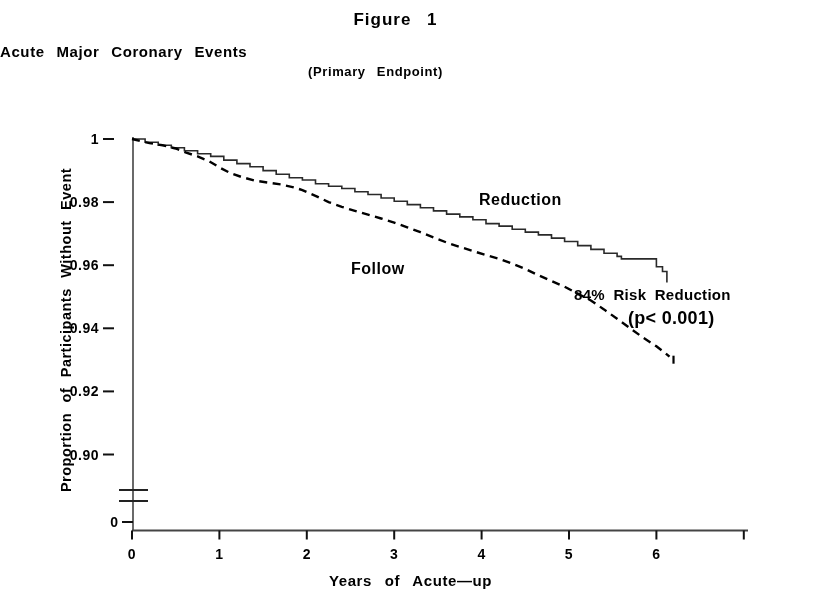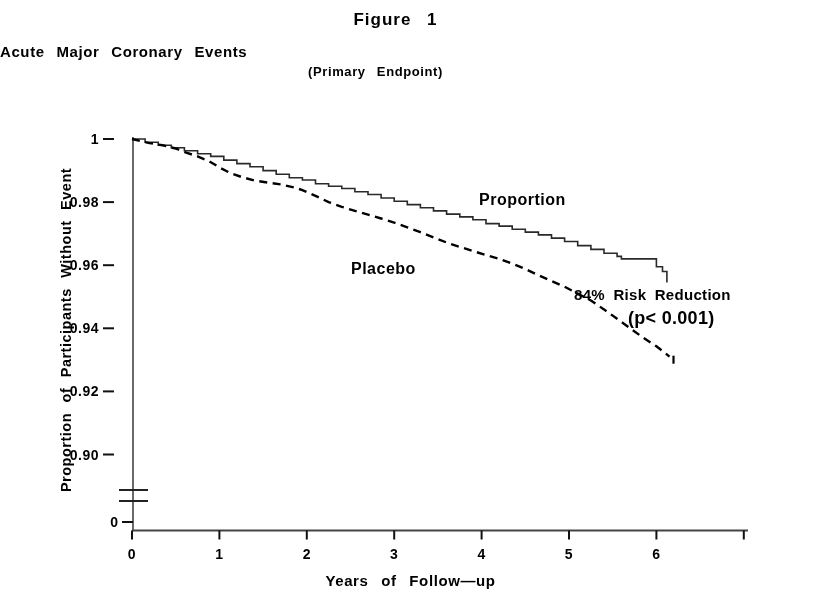--- a/index.html
+++ b/index.html
@@ -68,19 +68,19 @@
       <text x="99" y="396.39999999999986" text-anchor="end" font-size="14" letter-spacing=".5">0.92</text>
       <line x1="103" y1="454.49999999999994" x2="114" y2="454.49999999999994" stroke="#111" stroke-width="2"></line>
       <text x="99" y="459.49999999999994" text-anchor="end" font-size="14" letter-spacing=".5">0.90</text>
       <line x1="122" y1="522" x2="133" y2="522" stroke="#111" stroke-width="2"></line>
       <text x="118" y="527" text-anchor="end" font-size="14">0</text>
       <path d="M 132.0 139.0 H 145.1 V 142.2 H 158.2 V 145.3 H 171.3 V 147.8 H 184.4 V 150.7 H 197.6 V 153.8 H 210.7 V 156.4 H 223.8 V 160.1 H 236.9 V 163.6 H 250.0 V 166.8 H 263.1 V 170.6 H 276.2 V 174.3 H 289.3 V 177.8 H 302.4 V 180.0 H 315.5 V 183.8 H 328.6 V 186.3 H 341.8 V 188.5 H 354.9 V 191.7 H 368.0 V 194.5 H 381.1 V 198.0 H 394.2 V 201.2 H 407.3 V 204.6 H 420.4 V 207.8 H 433.5 V 210.9 H 446.6 V 214.1 H 459.8 V 216.9 H 472.9 V 219.8 H 486.0 V 223.6 H 499.1 V 226.1 H 512.2 V 229.2 H 525.3 V 232.1 H 538.4 V 234.9 H 551.5 V 238.1 H 564.6 V 241.5 H 577.7 V 245.6 H 590.9 V 249.4 H 604.0 V 253.2 H 617.1 V 256.4 H 621.4 V 258.9 H 652.0 V 258.9 H 656.4 V 266.8 H 662.5 V 271.5 H 666.9 V 282.6" fill="none" stroke="#2a2a2a" stroke-width="1.6"></path>
       <path d="M 132.0 139.0 L 149.5 143.1 L 162.6 145.3 L 175.7 148.5 L 186.2 152.6 L 197.6 156.4 L 208.9 161.1 L 219.4 167.4 L 229.9 172.8 L 241.3 176.9 L 254.4 180.6 L 267.5 182.5 L 280.6 184.4 L 293.7 187.3 L 302.4 190.1 L 315.5 195.8 L 328.6 202.1 L 341.8 206.8 L 354.9 210.9 L 368.0 214.7 L 381.1 218.5 L 394.2 222.6 L 407.3 227.3 L 420.4 232.1 L 433.5 237.4 L 446.6 242.5 L 459.8 246.9 L 472.9 251.0 L 486.0 255.1 L 499.1 258.9 L 512.2 263.6 L 525.3 269.0 L 538.4 275.3 L 551.5 281.0 L 564.6 286.7 L 577.7 293.6 L 590.9 300.5 L 604.0 309.4 L 617.1 318.8 L 630.2 328.3 L 643.3 337.8 L 656.4 346.3 L 665.1 352.9 L 669.5 356.7" fill="none" stroke="#000000" stroke-width="2.4" stroke-dasharray="8 5.5"></path>
       <line x1="673.5100000000001" y1="355.6949999999998" x2="673.5100000000001" y2="363.6949999999998" stroke="#000000" stroke-width="2.2"></line>
     </svg>
 
-  <div class="abs curve-label lov-label">Proportion</div>
-  <div class="abs curve-label pla-label">Placebo</div>
+  <div class="abs curve-label lov-label">Reduction</div>
+  <div class="abs curve-label pla-label">Follow</div>
   <div class="abs curve-label risk-label">84% Risk Reduction</div>
   <div class="abs curve-label pval-label">(p&lt; 0.001)</div>
 
-  <div class="abs x-label">Years of Follow—up</div>
+  <div class="abs x-label">Years of Acute—up</div>
 </div>
 
 </body></html>

